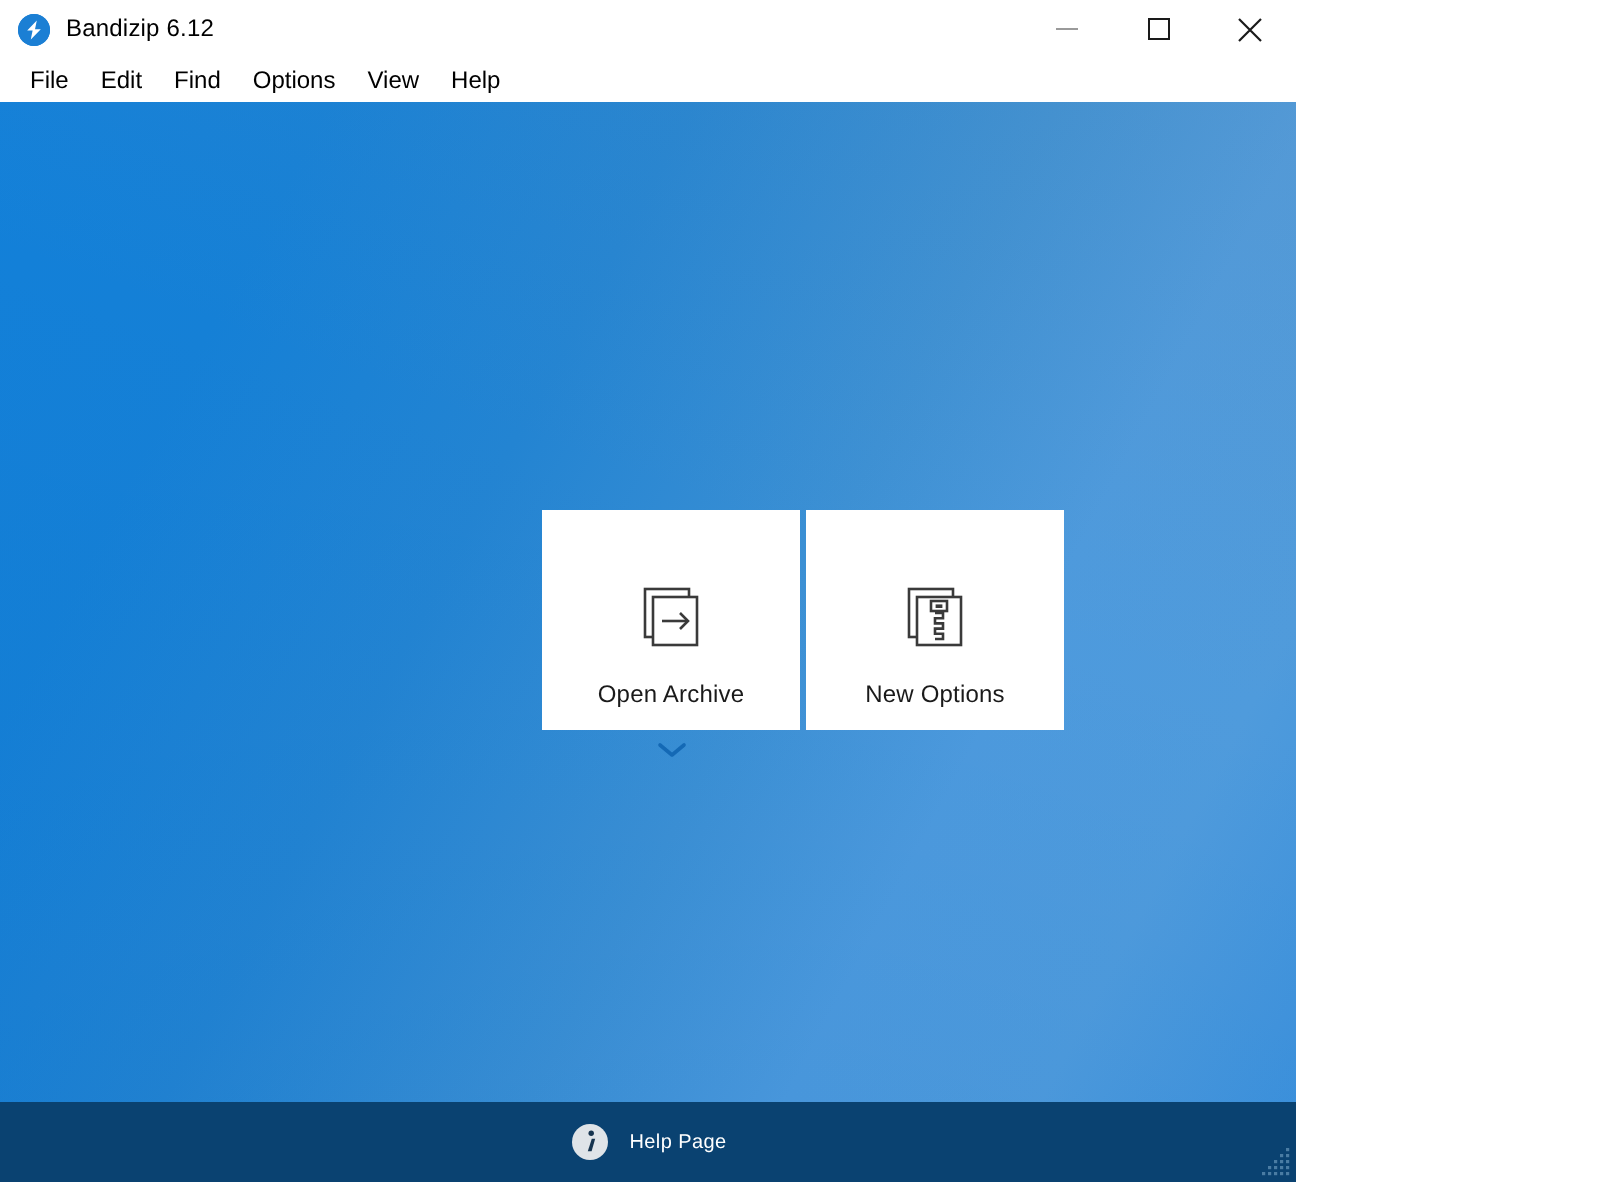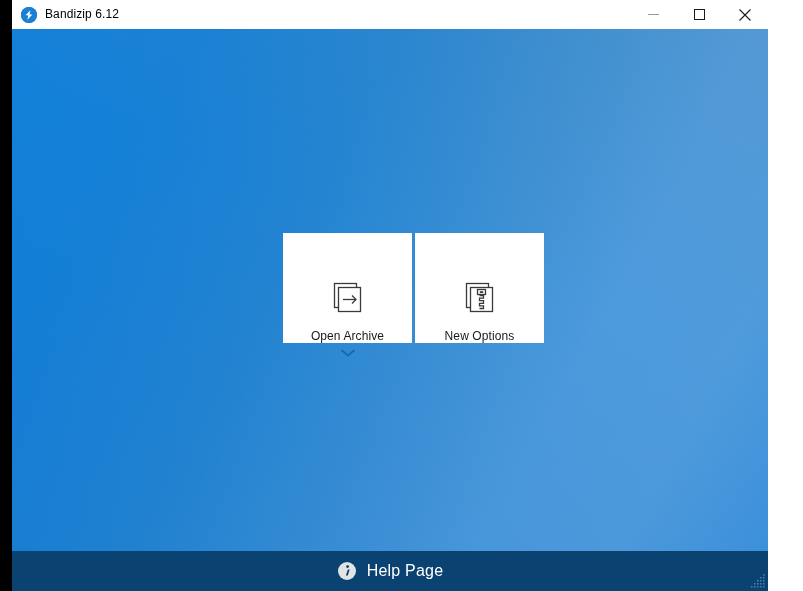--- a/index.html
+++ b/index.html
@@ -10,27 +10,26 @@
   body {
     width: 803px;
     height: 591px;
     overflow: hidden;
     font-family: "Liberation Sans", sans-serif;
     -webkit-font-smoothing: antialiased;
   }
 
   .app-window {
     position: relative;
-    width: 756px;
+    width: 648px;
     height: 591px;
     background: #000000;
     display: flex;
     flex-direction: column;
     overflow: hidden;
-    padding-left: 12px;
   }
 
   
   .title-bar {
     position: relative;
     height: 29px;
     min-height: 29px;
     background: #ffffff;
     display: flex;
     align-items: center;
@@ -126,21 +125,21 @@
     display: flex;
     gap: 3px;
   }
   .card {
     width: 129px;
     height: 110px;
     background: #ffffff;
     display: flex;
     flex-direction: column;
     align-items: center;
-    justify-content: flex-end;
+    justify-content: center;
     cursor: default;
     padding-top: 22px;
     box-sizing: border-box;
   }
   .card-icon {
     width: 44px;
     height: 44px;
     display: flex;
     align-items: center;
     justify-content: center;
@@ -175,21 +174,21 @@
     cursor: default;
   }
   .help-inner {
     display: flex;
     align-items: center;
     gap: 10px;
   }
   .help-icon { width: 20px; height: 20px; display: block; }
   .help-icon svg { display: block; }
   .help-label {
-    font-size: 16px;
+    font-size: 10px;
     color: #ffffff;
     letter-spacing: 0.2px;
     white-space: nowrap;
   }
   .resize-grip {
     position: absolute;
     right: 2px;
     bottom: 2px;
     width: 15px;
     height: 15px;
@@ -222,20 +221,28 @@
         </svg>
       </button>
       <button class="win-btn">
         <svg width="12" height="12" viewBox="0 0 12 12">
           <path d="M0.5 0.5 L11.5 11.5 M11.5 0.5 L0.5 11.5" stroke="#1a1a1a" stroke-width="1.1" fill="none"></path>
         </svg>
       </button>
     </div>
   </div>
 
+  <div class="menu-bar">
+    <span class="menu-item">File</span>
+    <span class="menu-item">Edit</span>
+    <span class="menu-item">Find</span>
+    <span class="menu-item">Options</span>
+    <span class="menu-item">View</span>
+    <span class="menu-item">Help</span>
+  </div>
 
   <div class="canvas">
 
     <div class="cards-wrap">
       <div class="cards">
 
         <div class="card">
           <span class="card-icon">
             <svg width="42" height="42" viewBox="0 0 42 42">
               <g fill="none" stroke="#3a3a3a" stroke-width="1.3">

